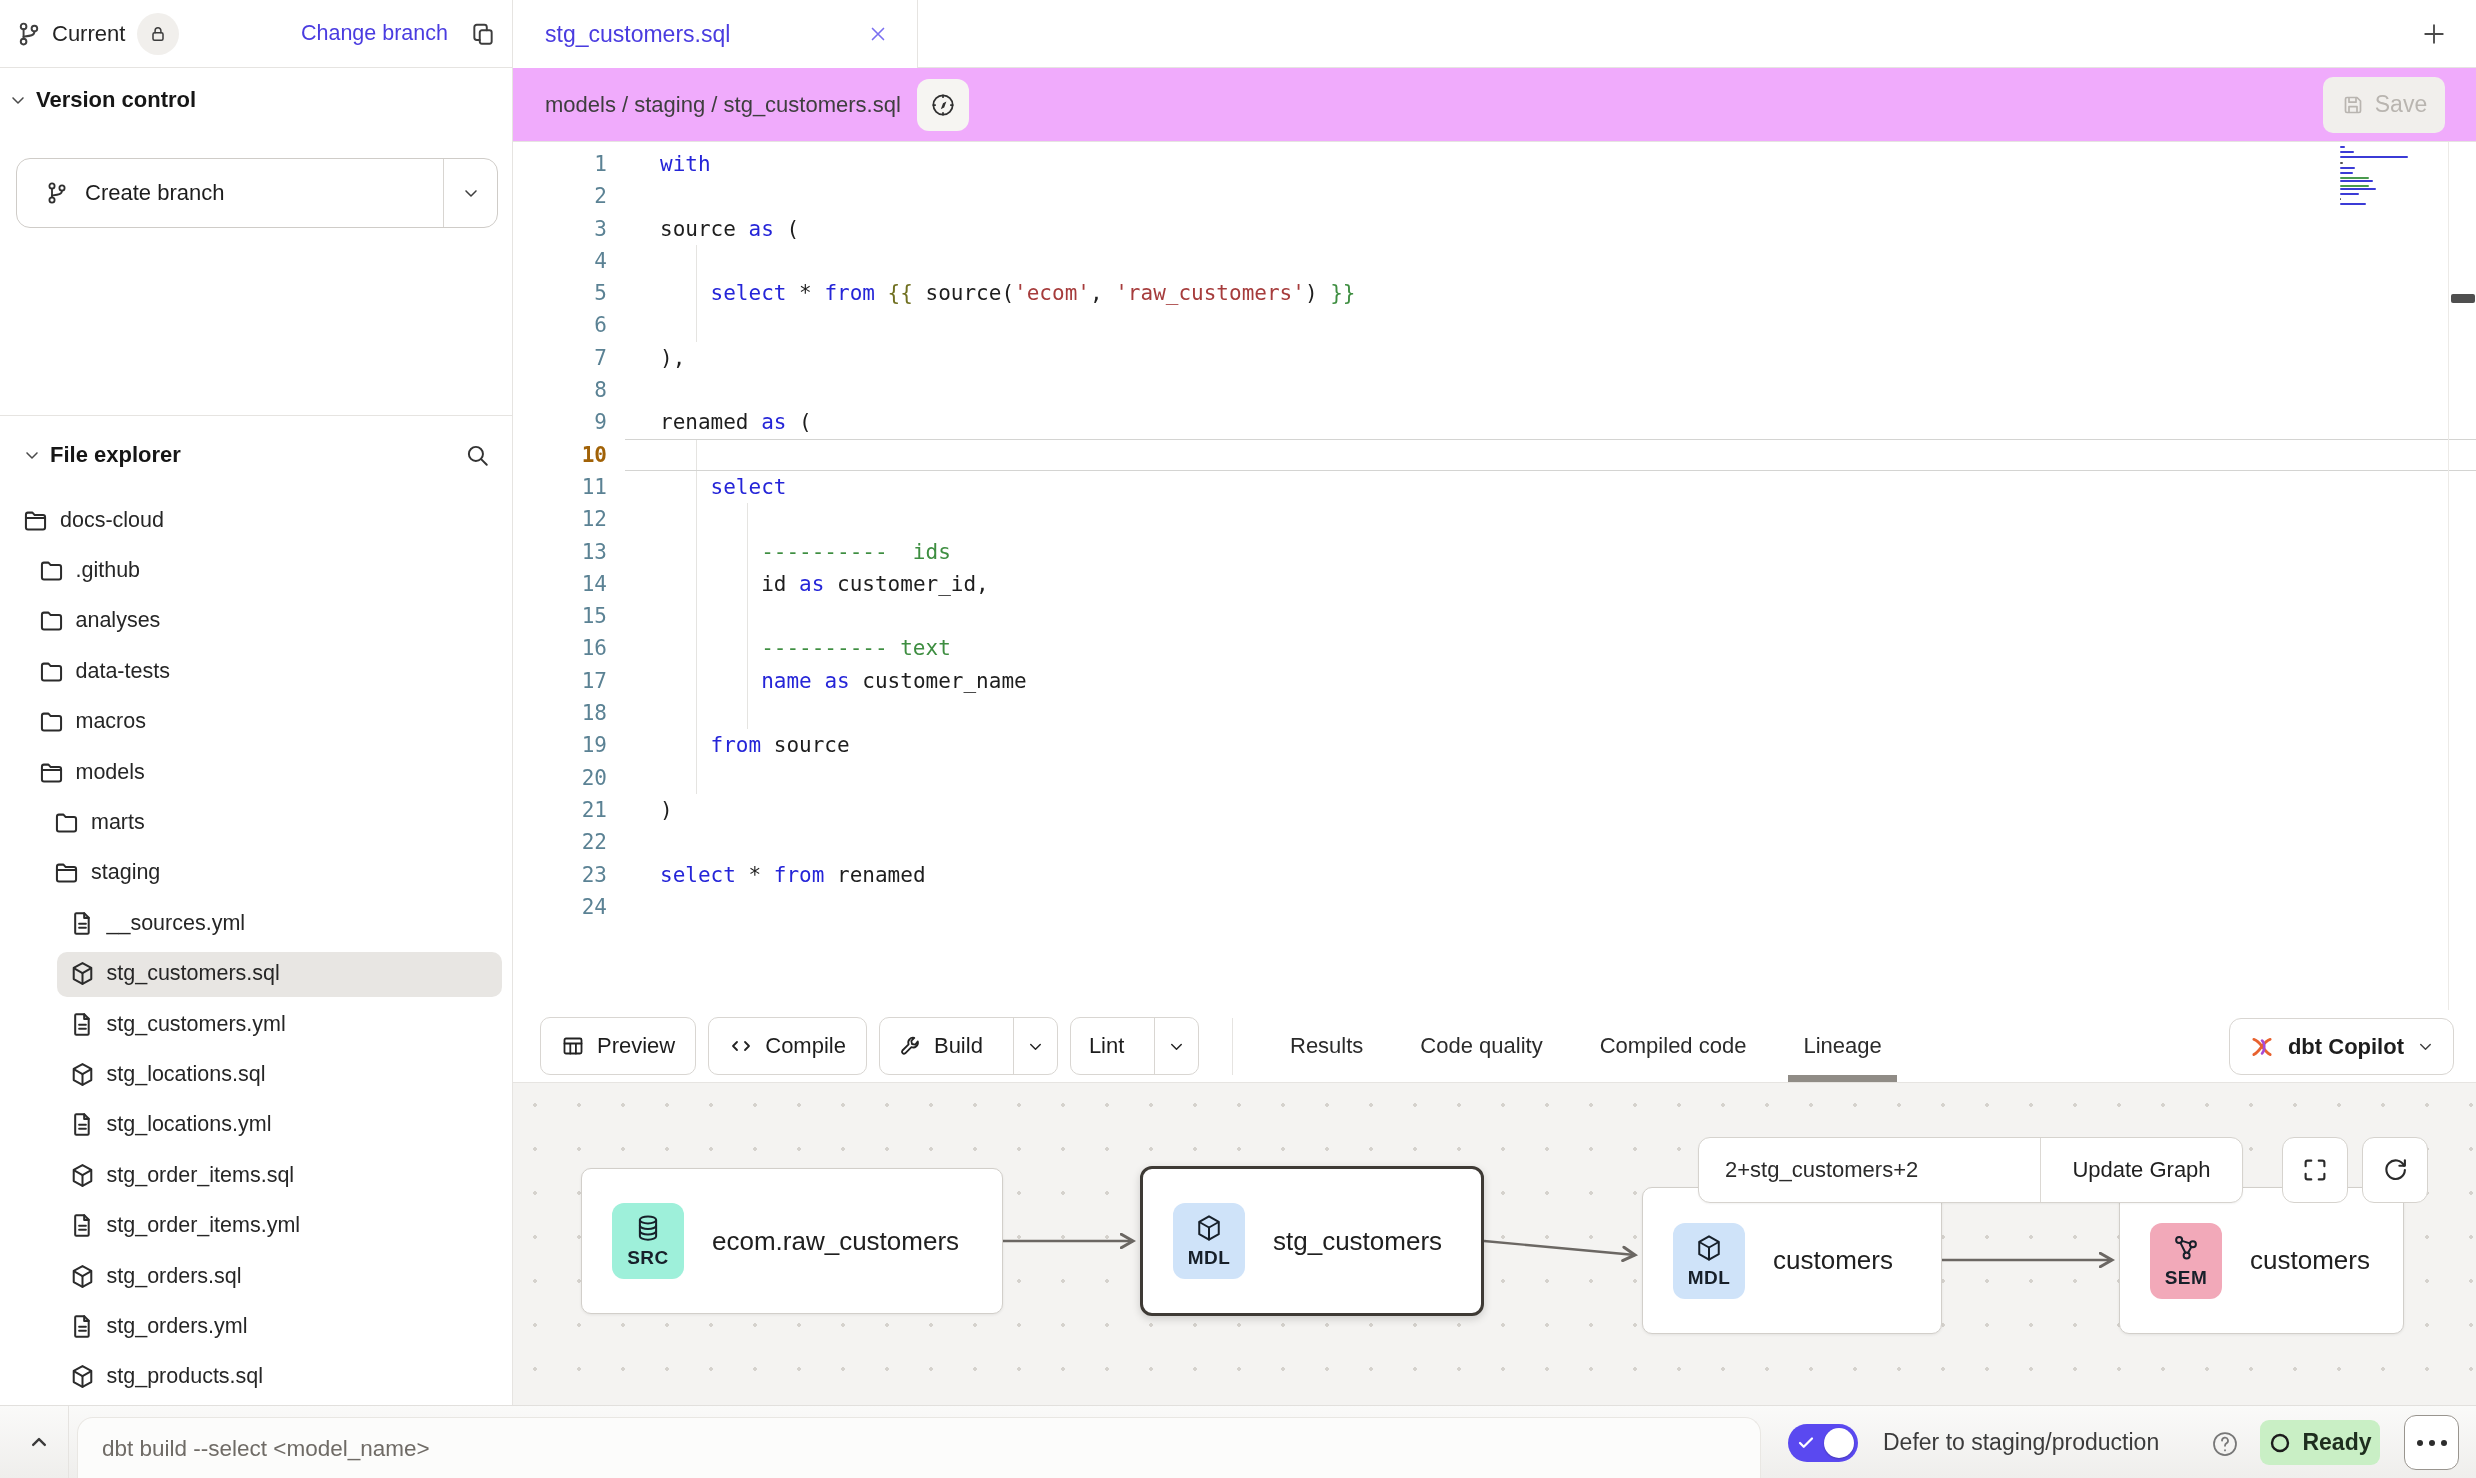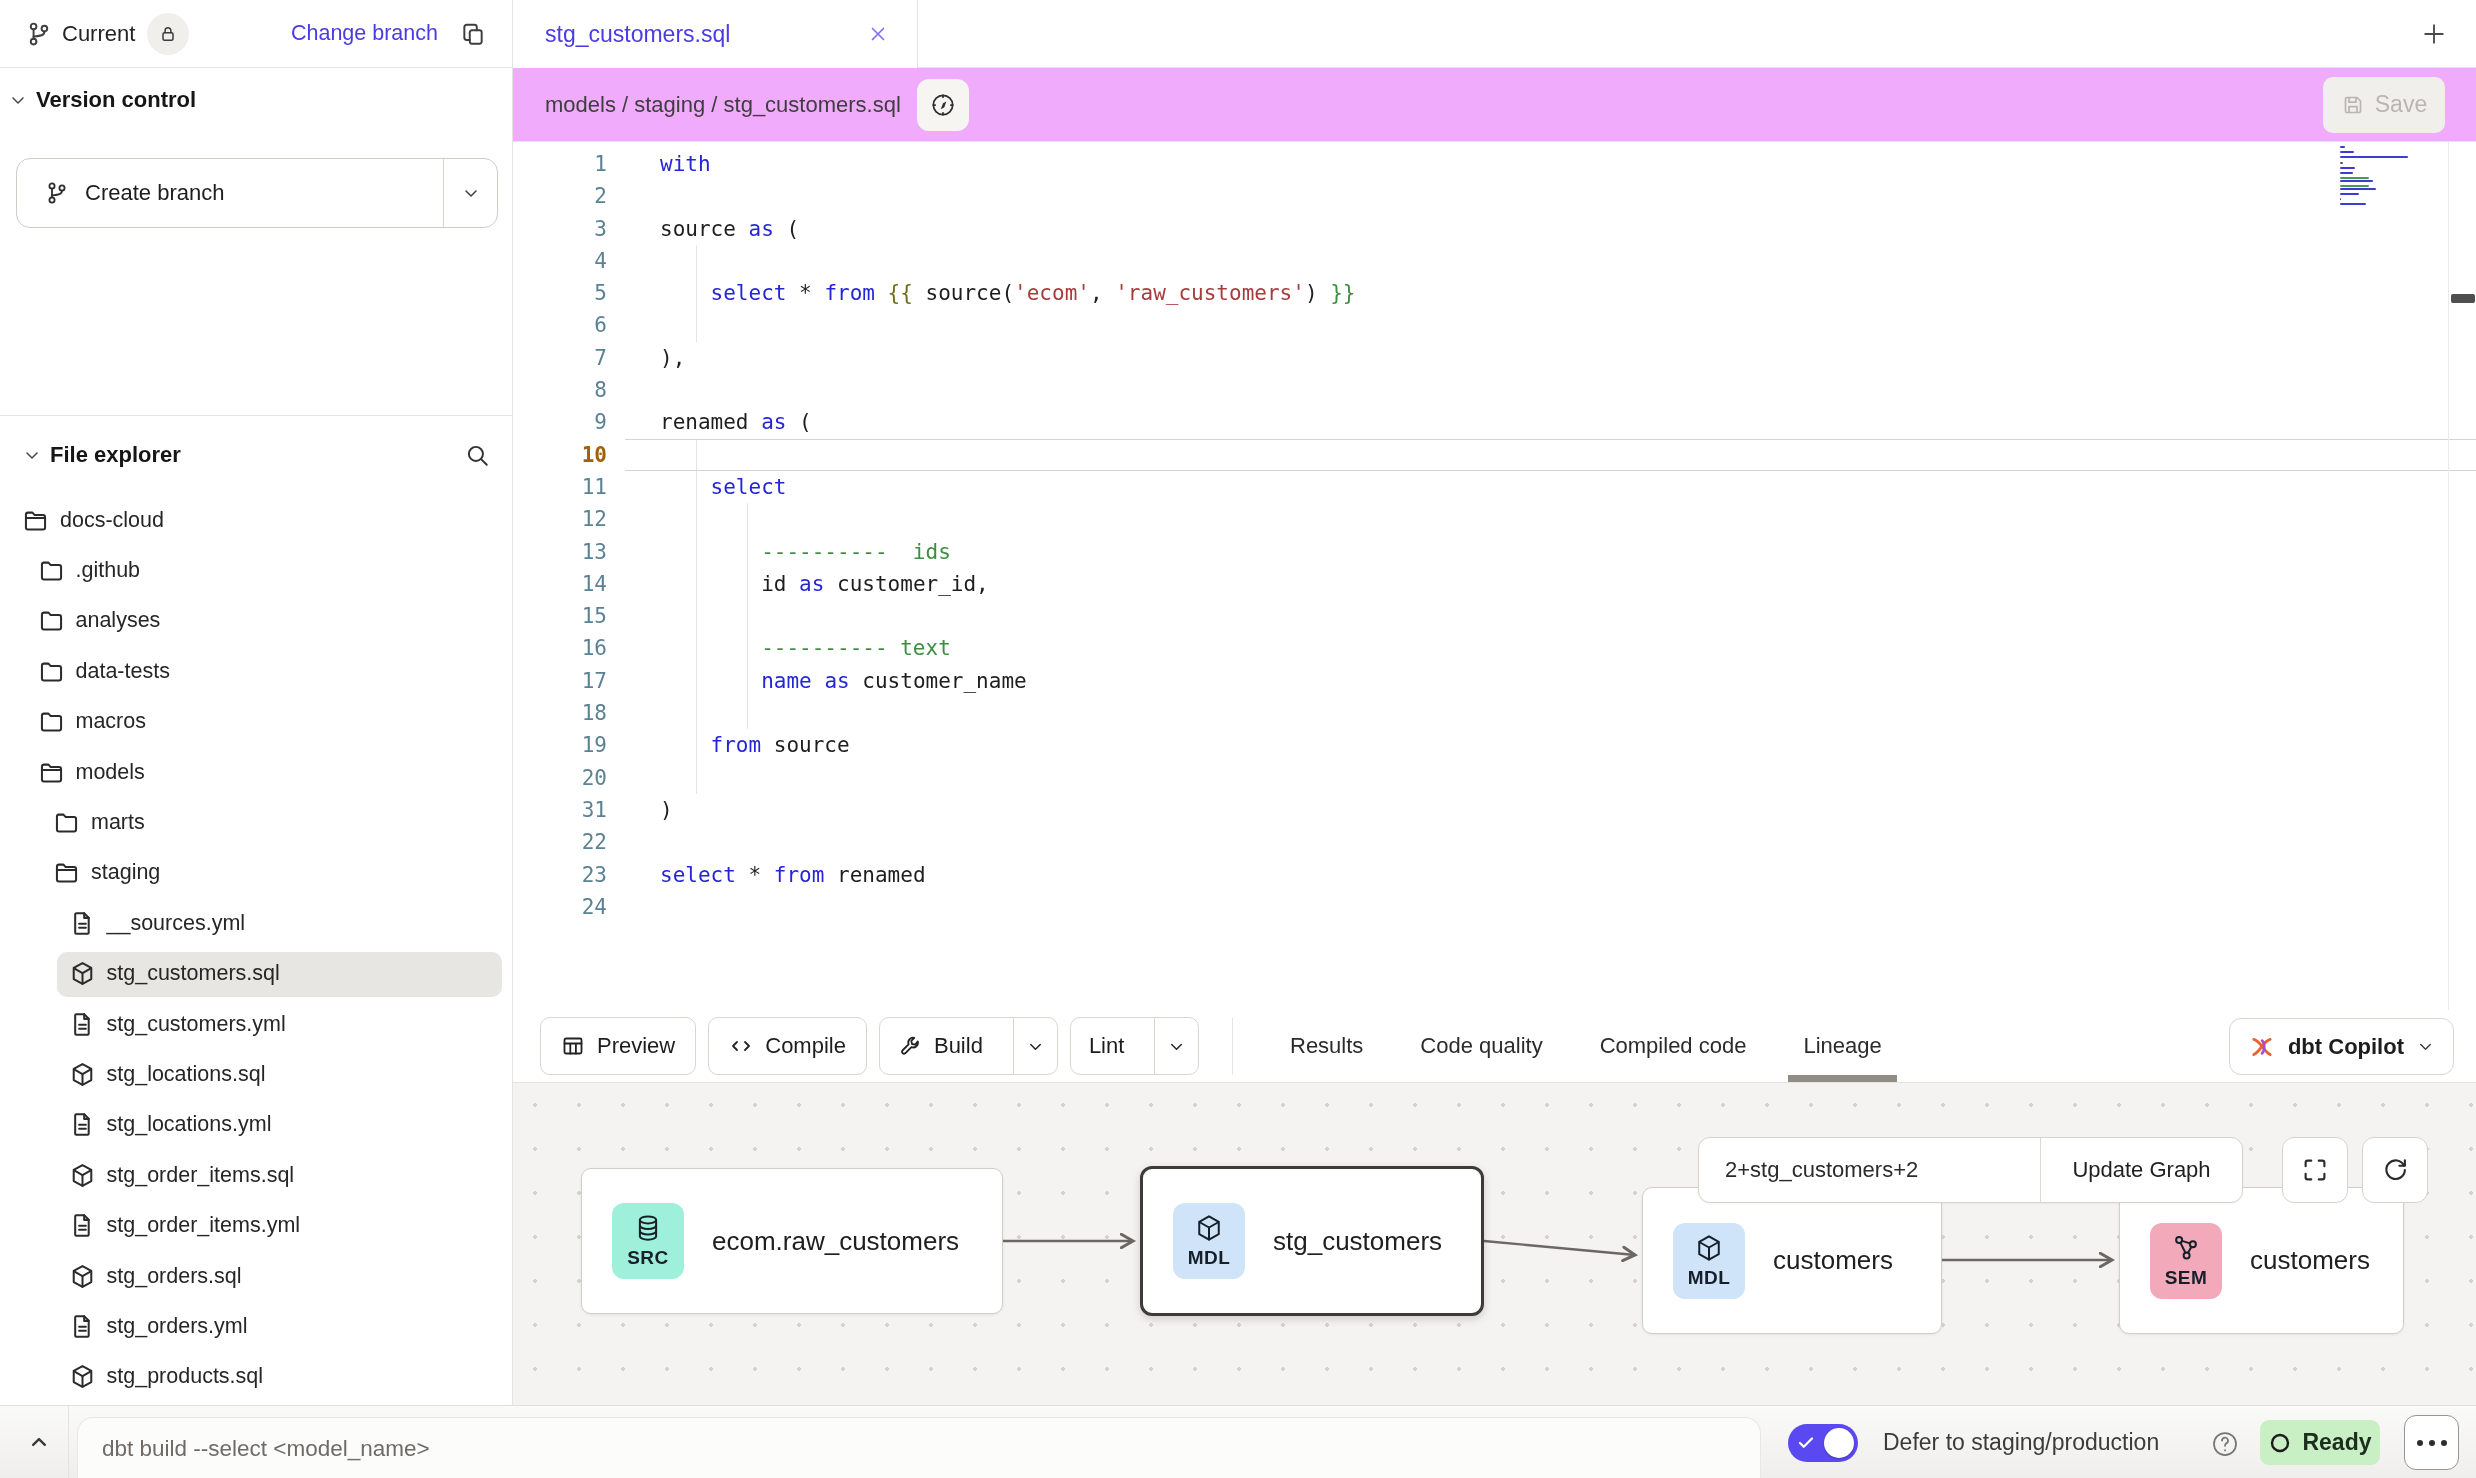--- a/index.html
+++ b/index.html
@@ -4,21 +4,21 @@
 <style>
   * { margin:0; padding:0; box-sizing:border-box; }
   html,body { width:2476px; height:1478px; overflow:hidden; background:#fff;
     font-family:"Liberation Sans", sans-serif; color:#1f1f1f; }
   svg { display:block; }
   .icn { stroke:currentColor; fill:none; stroke-width:1.8; stroke-linecap:round; stroke-linejoin:round; }
 
   
   #sidebar { position:absolute; left:0; top:0; width:513px; height:1405px; background:#fff;
     border-right:1px solid #e6e4e1; }
-  .sb-header { height:68px; display:flex; align-items:center; padding:0 26px;
+  .sb-header { height:68px; display:flex; align-items:center; padding:0 16px;
     border-bottom:1px solid #e6e4e1; }
   .sb-header .git-ic { width:26px; height:26px; color:#3f3f3f; }
   .cur-label { font-size:22px; font-weight:500; margin-left:10px; color:#242424; }
   .lock-badge { width:42px; height:42px; border-radius:50%; background:#f1efec; margin-left:12px;
     display:flex; align-items:center; justify-content:center; color:#3c3c3c; }
   .lock-badge svg { width:20px; height:20px; }
   .sb-spacer { flex:1; }
   .change-branch { font-size:21.5px; font-weight:500; color:#4a3ce0; cursor:pointer; }
   .copy-btn { margin-left:22px; color:#3d3d3d; } .copy-btn svg { width:26px; height:26px; }
   .sec-row { display:flex; align-items:center; padding:0 22px; }
@@ -537,21 +537,21 @@
       </div>
       <div class="crow">
         <span class="ln">19</span>
         <span class="codecell"><span class="tok-pl">    </span><span class="tok-kw">from</span><span class="tok-pl"> source</span></span>
       </div>
       <div class="crow">
         <span class="ln">20</span>
         <span class="codecell"></span>
       </div>
       <div class="crow">
-        <span class="ln">31</span>
+        <span class="ln">21</span>
         <span class="codecell"><span class="tok-pl">)</span></span>
       </div>
       <div class="crow">
         <span class="ln">22</span>
         <span class="codecell"></span>
       </div>
       <div class="crow">
         <span class="ln">23</span>
         <span class="codecell"><span class="tok-kw">select</span><span class="tok-pl"> * </span><span class="tok-kw">from</span><span class="tok-pl"> renamed</span></span>
       </div>

